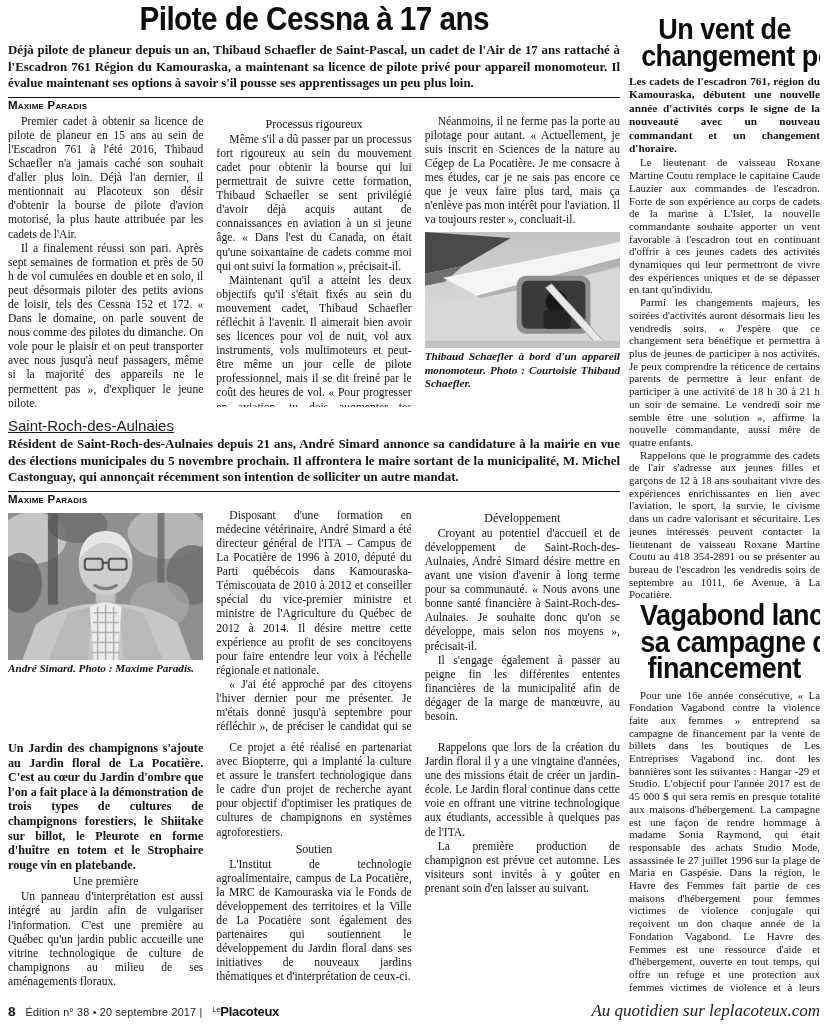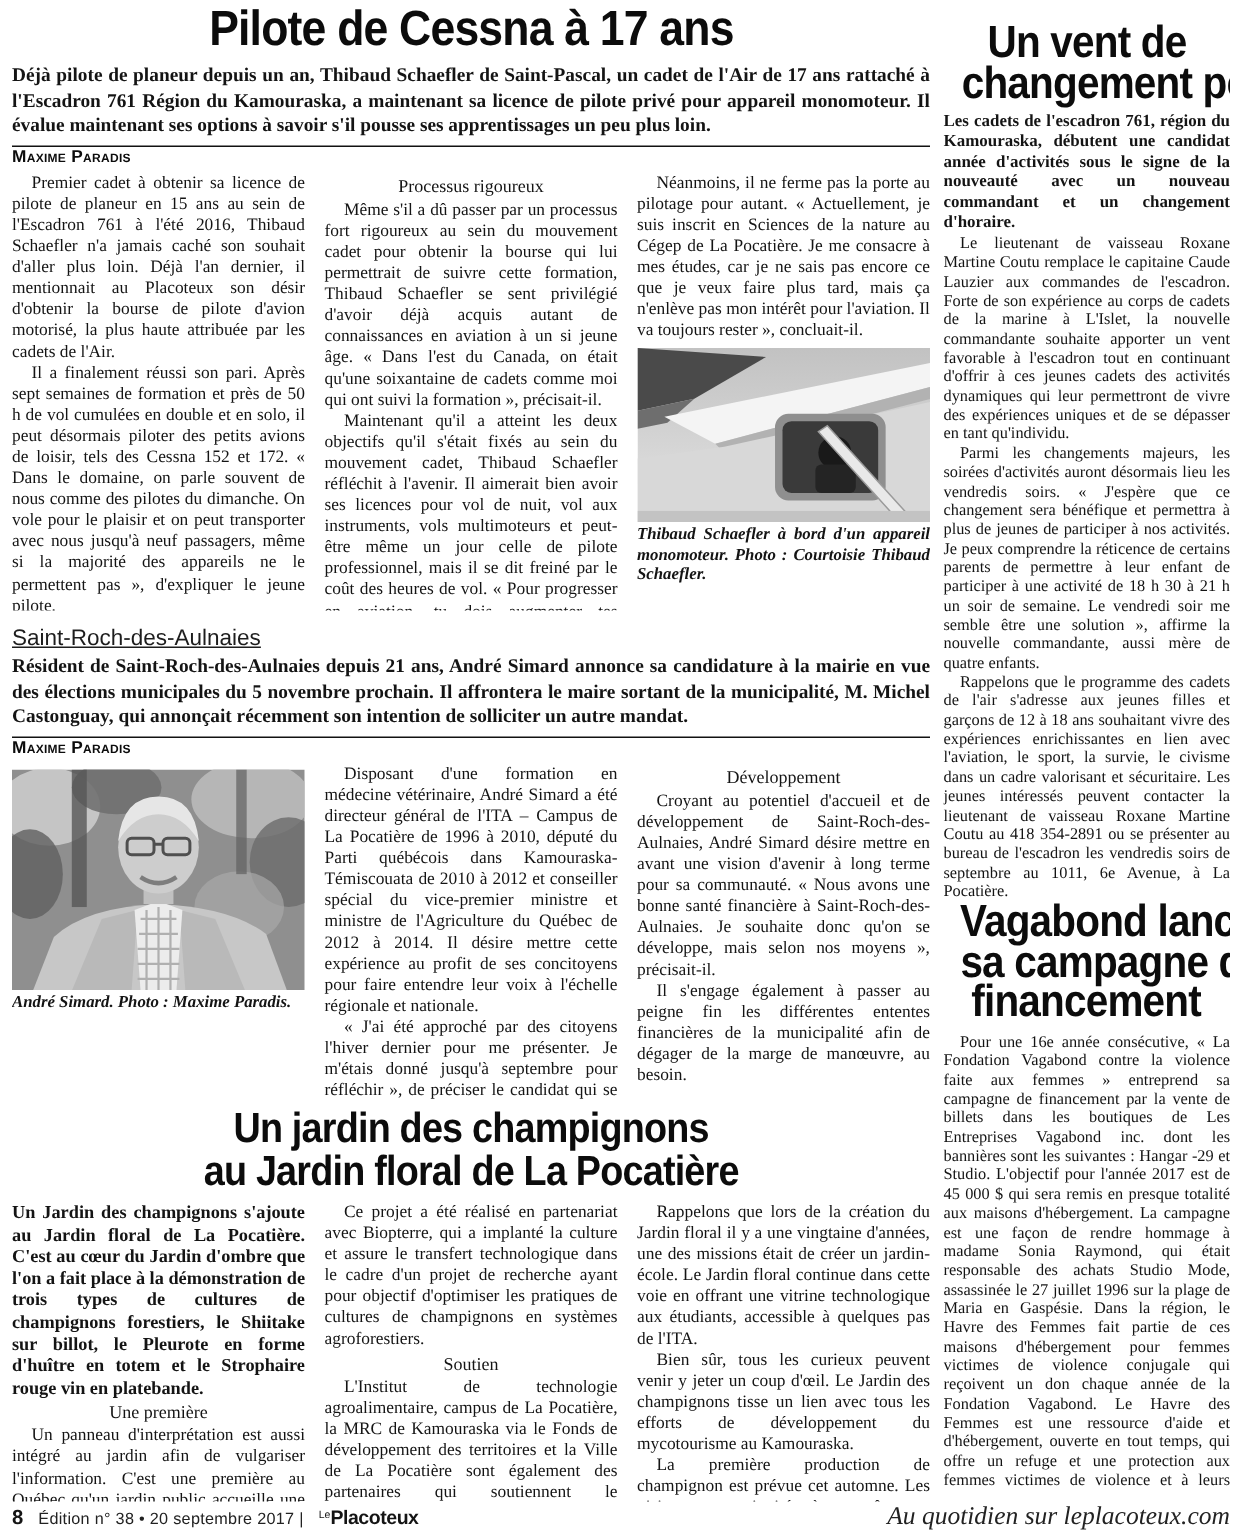--- a/index.html
+++ b/index.html
@@ -134,49 +134,44 @@
     <div class="col">
       <div class="subhead">Développement</div>
       <p class="body">Croyant au potentiel d'accueil et de développement de Saint-Roch-des-Aulnaies, André Simard désire mettre en avant une vision d'avenir à long terme pour sa communauté. « Nous avons une bonne santé financière à Saint-Roch-des-Aulnaies. Je souhaite donc qu'on se développe, mais selon nos moyens », précisait-il.</p>
       <p class="body">Il s'engage également à passer au peigne fin les différentes ententes financières de la municipalité afin de dégager de la marge de manœuvre, au besoin.</p>
 
     </div>
   </div>
 </div>
 
 <div class="section" id="sec-jardin">
-  <div class="headline hl-m">
-    <div><span class="cond">Un jardin des champignons</span></div>
-    <div><span class="cond">au Jardin floral de La Pocatière</span></div>
-  </div>
   <div class="cols" style="margin-top:6px;">
     <div class="col">
       <div class="lead-col">Un Jardin des champignons s'ajoute au Jardin floral de La Pocatière. C'est au cœur du Jardin d'ombre que l'on a fait place à la démonstration de trois types de cultures de champignons forestiers, le Shiitake sur billot, le Pleurote en forme d'huître en totem et le Strophaire rouge vin en platebande.</div>
       <div class="subhead">Une première</div>
       <p class="body">Un panneau d'interprétation est aussi intégré au jardin afin de vulgariser l'information. C'est une première au Québec qu'un jardin public accueille une vitrine technologique de culture de champignons au milieu de ses aménagements floraux.</p>
     </div>
     <div class="col">
       <p class="body">Ce projet a été réalisé en partenariat avec Biopterre, qui a implanté la culture et assure le transfert technologique dans le cadre d'un projet de recherche ayant pour objectif d'optimiser les pratiques de cultures de champignons en systèmes agroforestiers.</p>
       <div class="subhead">Soutien</div>
       <p class="body">L'Institut de technologie agroalimentaire, campus de La Pocatière, la MRC de Kamouraska via le Fonds de développement des territoires et la Ville de La Pocatière sont également des partenaires qui soutiennent le développement du Jardin floral dans ses initiatives de nouveaux jardins thématiques et d'interprétation de ceux-ci.</p>
     </div>
     <div class="col">
       <p class="body">Rappelons que lors de la création du Jardin floral il y a une vingtaine d'années, une des missions était de créer un jardin-école. Le Jardin floral continue dans cette voie en offrant une vitrine technologique aux étudiants, accessible à quelques pas de l'ITA.</p>
-      <p class="body">Bien sûr, tous les curieux peuvent venir y jeter un coup d'œil. Le Jardin des champignons tisse un lien avec tous les efforts de développement du mycotourisme au Kamouraska.</p>
       <p class="body">La première production de champignon est prévue cet automne. Les visiteurs sont invités à y goûter en prenant soin d'en laisser au suivant.</p>
     </div>
   </div>
 </div>
 
 <div class="section rail" id="rail-cadets">
   <div class="hl-wrap">
     <div class="headline hl-rail"><span class="cond">Un vent de</span></div>
     <div class="headline hl-rail"><span class="cond">changement pour</span></div>
   </div>
-  <div class="lead">Les cadets de l'escadron 761, région du Kamouraska, débutent une candidat année d'activités sous le signe de la nouveauté avec un nouveau commandant et un changement d'horaire.</div>
+  <div class="lead">Les cadets de l'escadron 761, région du Kamouraska, débutent une nouvelle année d'activités corps le signe de la nouveauté avec un nouveau commandant et un changement d'horaire.</div>
   <p class="body">Le lieutenant de vaisseau Roxane Martine Coutu remplace le capitaine Caude Lauzier aux commandes de l'escadron. Forte de son expérience au corps de cadets de la marine à L'Islet, la nouvelle commandante souhaite apporter un vent favorable à l'escadron tout en continuant d'offrir à ces jeunes cadets des activités dynamiques qui leur permettront de vivre des expériences uniques et de se dépasser en tant qu'individu.</p>
   <p class="body">Parmi les changements majeurs, les soirées d'activités auront désormais lieu les vendredis soirs. « J'espère que ce changement sera bénéfique et permettra à plus de jeunes de participer à nos activités. Je peux comprendre la réticence de certains parents de permettre à leur enfant de participer à une activité de 18 h 30 à 21 h un soir de semaine. Le vendredi soir me semble être une solution », affirme la nouvelle commandante, aussi mère de quatre enfants.</p>
   <p class="body">Rappelons que le programme des cadets de l'air s'adresse aux jeunes filles et garçons de 12 à 18 ans souhaitant vivre des expériences enrichissantes en lien avec l'aviation, le sport, la survie, le civisme dans un cadre valorisant et sécuritaire. Les jeunes intéressés peuvent contacter la lieutenant de vaisseau Roxane Martine Coutu au 418 354-2891 ou se présenter au bureau de l'escadron les vendredis soirs de septembre au 1011, 6e Avenue, à La Pocatière.</p>
 </div>
 
 <div class="section rail" id="rail-vagabond">
   <div class="hl-wrap" style="margin:4px 0 7px;">
     <div class="headline hl-rail"><span class="cond">Vagabond lance</span></div>
     <div class="headline hl-rail"><span class="cond">sa campagne de</span></div>
     <div class="headline hl-rail"><span class="cond">financement</span></div>

